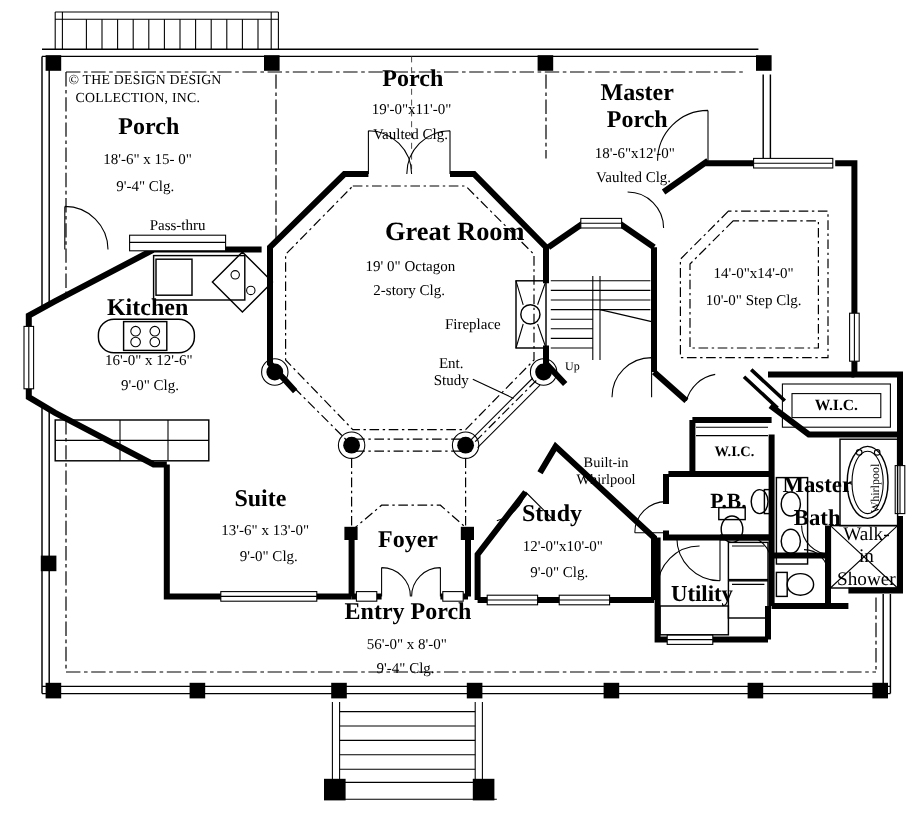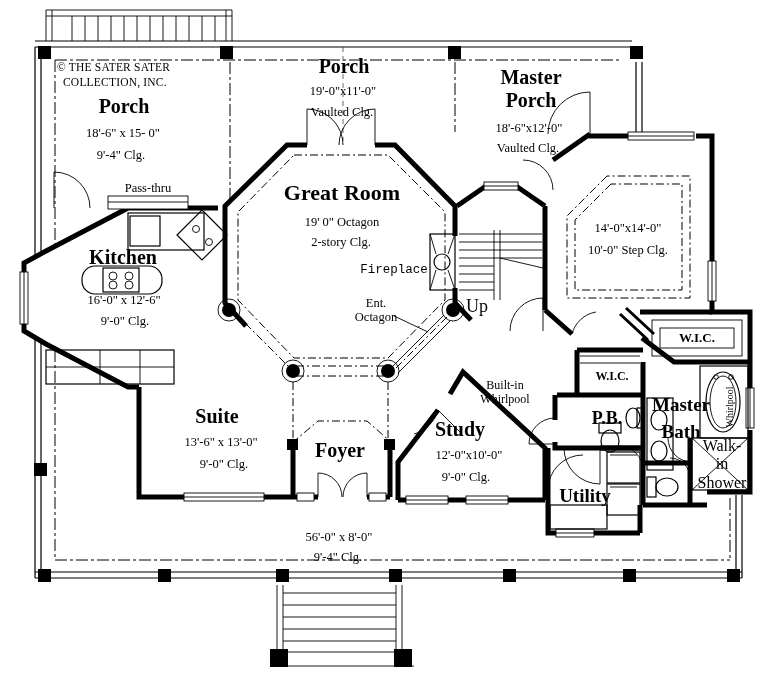--- a/index.html
+++ b/index.html
@@ -3,21 +3,21 @@
 <meta charset="utf-8">
 <style>
   html,body{margin:0;padding:0;background:#fff;}
   #plan{position:relative;width:760px;height:679px;background:#fff;overflow:hidden;
         font-family:"Liberation Serif","DejaVu Serif",serif;color:#000;}
   #plan svg{position:absolute;left:0;top:0;}
   .lbl{position:absolute;transform:translate(-50%,-50%);white-space:nowrap;
        font-family:"Liberation Serif","DejaVu Serif",serif;color:#000;text-align:center;line-height:1.15;}
   .pre{white-space:pre-line;}
   .name{font-weight:bold;font-size:20px;}
-  .big{font-size:22px;}
+  .big{font-size:22px;margin-left:37px;}
   .md{font-size:19px;}
   .dim{font-size:12.5px;}
   .sm{font-size:12px;font-weight:bold;font-family:Liberation Serif, serif;}
   .note{font-size:12.5px;}
   .tiny{font-size:16px;}
   .copy{position:absolute;font-size:11.5px;white-space:nowrap;letter-spacing:.2px;}
   .vert{transform:translate(-50%,-50%) rotate(-90deg);font-size:10px;}
   .thin{fill:none;stroke:#000;stroke-width:1.2;}
   .hair{fill:none;stroke:#000;stroke-width:.9;}
   .wall{fill:none;stroke:#000;stroke-width:5;}
@@ -281,21 +281,21 @@
     <path class="hair" d="M555,418 A26,26 0 0 0 529,444 M555,444 H529"></path>
     <path class="hair" d="M564,448 A36,36 0 0 0 600,484 M600,448 V484"></path>
     <path class="hair" d="M548,490 A35,35 0 0 1 583,455"></path>
     <path class="hair" d="M438,410 L462,434 M438,410 A34,34 0 0 1 414,434"></path>
     <path class="hair" d="M643,470 A24,24 0 0 0 619,446"></path>
     <path class="hair" d="M690,478 A20,20 0 0 0 670,458"></path>
     <path class="hair" d="M692,462 A24,24 0 0 1 668,438"></path>
   </g>
 </svg>
 
-  <div class="copy" style="left:57px;top:61px;">© THE SATER SATER</div>
+  <div class="copy" style="left:57px;top:61px;">© THE DESIGN DESIGN</div>
   <div class="copy" style="left:63px;top:76px;text-align:center;">COLLECTION, INC.</div>
 
   <div class="lbl name" style="left:124px;top:106px;">Porch</div>
   <div class="lbl dim" style="left:123px;top:133px;">18'-6" x 15- 0"</div>
   <div class="lbl dim" style="left:121px;top:155px;">9'-4" Clg.</div>
 
   <div class="lbl note" style="left:148px;top:188px;text-align:center;">Pass-thru</div>
 
   <div class="lbl name" style="left:344px;top:66px;">Porch</div>
   <div class="lbl dim" style="left:343px;top:91px;">19'-0"x11'-0"</div>
@@ -303,24 +303,24 @@
 
   <div class="lbl name pre" style="left:531px;top:89px;">Master
 Porch</div>
   <div class="lbl dim" style="left:529px;top:128px;">18'-6"x12'-0"</div>
   <div class="lbl dim" style="left:528px;top:148px;">Vaulted Clg.</div>
 
   <div class="lbl name big" style="left:342px;top:193px;">Great Room</div>
   <div class="lbl dim" style="left:342px;top:222px;">19' 0" Octagon</div>
   <div class="lbl dim" style="left:341px;top:242px;">2-story Clg.</div>
 
-  <div class="lbl note" style="left:394px;top:270px;font-family:Liberation Mono, monospace;">Fireplace</div>
+  <div class="lbl note" style="left:394px;top:270px;">Fireplace</div>
   <div class="lbl note pre" style="left:376px;top:310px;">Ent.
-Octagon</div>
-  <div class="lbl note" style="left:477px;top:306px;font-size:18px;">Up</div>
+Study</div>
+  <div class="lbl note" style="left:477px;top:306px;font-size:10px;">Up</div>
 
   <div class="lbl dim" style="left:628px;top:228px;">14'-0"x14'-0"</div>
   <div class="lbl dim" style="left:628px;top:250px;">10'-0" Step Clg.</div>
 
   <div class="lbl name" style="left:123px;top:257px;">Kitchen</div>
   <div class="lbl dim" style="left:124px;top:300px;">16'-0" x 12'-6"</div>
   <div class="lbl dim" style="left:125px;top:321px;">9'-0" Clg.</div>
 
   <div class="lbl name" style="left:217px;top:416px;">Suite</div>
   <div class="lbl dim" style="left:221px;top:442px;">13'-6" x 13'-0"</div>
@@ -328,20 +328,21 @@
 
   <div class="lbl name" style="left:340px;top:450px;">Foyer</div>
 
   <div class="lbl name" style="left:460px;top:429px;">Study</div>
   <div class="lbl dim" style="left:469px;top:455px;">12'-0"x10'-0"</div>
   <div class="lbl dim" style="left:466px;top:477px;">9'-0" Clg.</div>
 
   <div class="lbl pre" style="left:505px;top:393px;font-size:12px;">Built-in
 Whirlpool</div>
 
+  <div class="lbl name" style="left:340px;top:510px;">Entry Porch</div>
   <div class="lbl dim" style="left:339px;top:537px;">56'-0" x 8'-0"</div>
   <div class="lbl dim" style="left:338px;top:557px;">9'-4" Clg.</div>
 
   <div class="lbl name md" style="left:585px;top:496px;">Utility</div>
   <div class="lbl name" style="left:607px;top:418px;font-size:18px;">P.B.</div>
   <div class="lbl name md pre" style="left:681px;top:419px;line-height:1.4;">Master
 Bath</div>
 
   <div class="lbl sm" style="left:612px;top:377px;">W.I.C.</div>
   <div class="lbl sm" style="left:697px;top:338px;font-size:13px;">W.I.C.</div>

